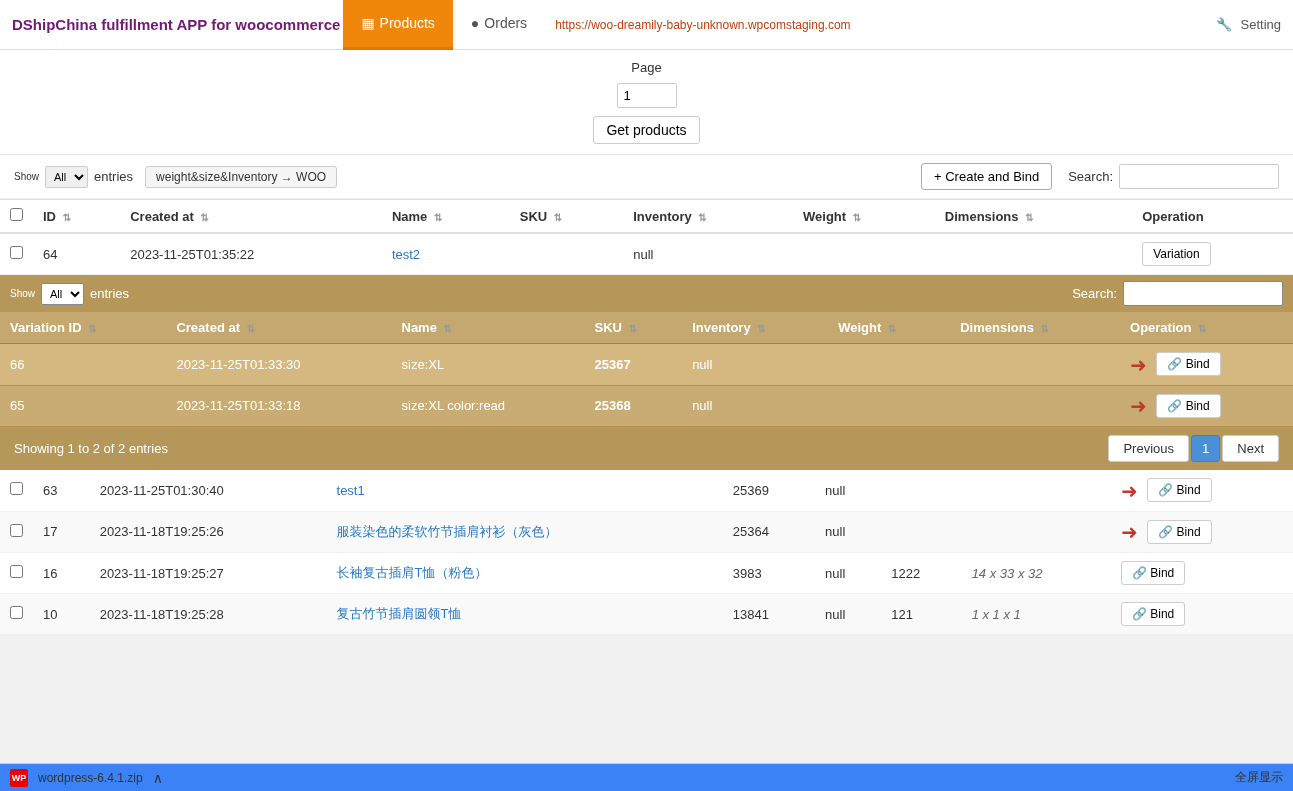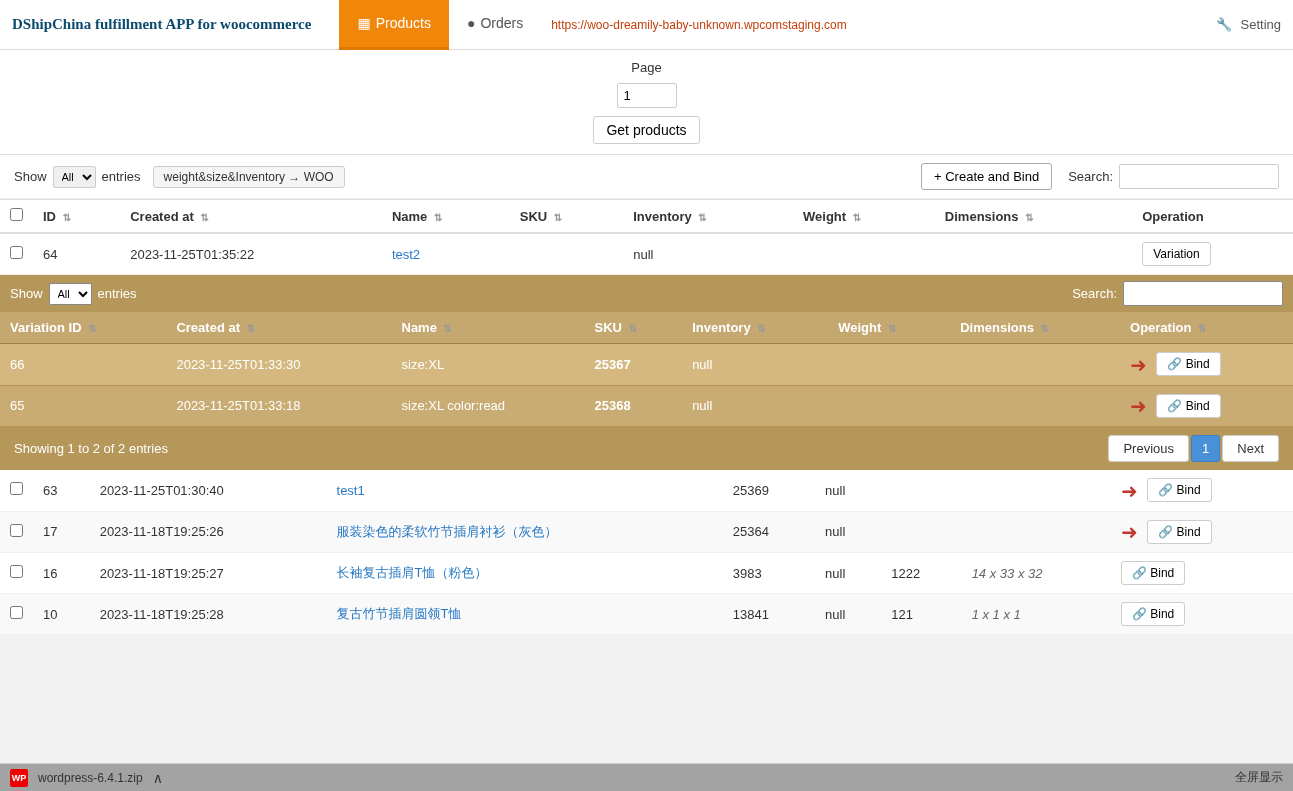--- a/index.html
+++ b/index.html
@@ -10,24 +10,23 @@
       display: flex;
       align-items: center;
       background: #fff;
       border-bottom: 1px solid #ddd;
       padding: 0 12px;
       height: 50px;
     }
     .app-title {
       font-size: 15px;
       font-weight: bold;
-      color: #0c4a6e;
-      margin-right: 28px;
+      color: #701a75;
+      margin-right: 3px;
       white-space: nowrap;
-      font-family: Liberation Serif, serif;
     }
     .nav-tab {
       display: flex;
       align-items: center;
       padding: 0 18px;
       height: 50px;
       cursor: pointer;
       font-size: 14px;
       color: #555;
       border-bottom: 3px solid transparent;
@@ -82,21 +81,21 @@
 
     
     .show-search-row {
       display: flex;
       align-items: center;
       padding: 8px 14px;
       background: #fff;
       border-bottom: 1px solid #eee;
       gap: 6px;
     }
-    .show-label { font-size: 13px; }
+    .show-label { font-size: 10px; }
     .show-select {
       border: 1px solid #ccc;
       padding: 3px 4px;
       font-size: 11px;
       border-radius: 2px;
     }
     .entries-label { font-size: 13px; }
     .filter-badge {
       background: #f5f5f5;
       border: 1px solid #ccc;
@@ -272,21 +271,21 @@
 
     .italic-dim { font-style: italic; color: #666; }
 
     
     .bottom-bar {
       position: fixed;
       bottom: 0;
       left: 0;
       right: 0;
       height: 28px;
-      background: #a3a3a3;
+      background: #3b82f6;
       border-top: 1px solid #ccc;
       display: flex;
       align-items: center;
       padding: 0 10px;
       font-size: 12px;
       color: #333;
       gap: 10px;
     }
     .bottom-bar-icon {
       width: 18px;

